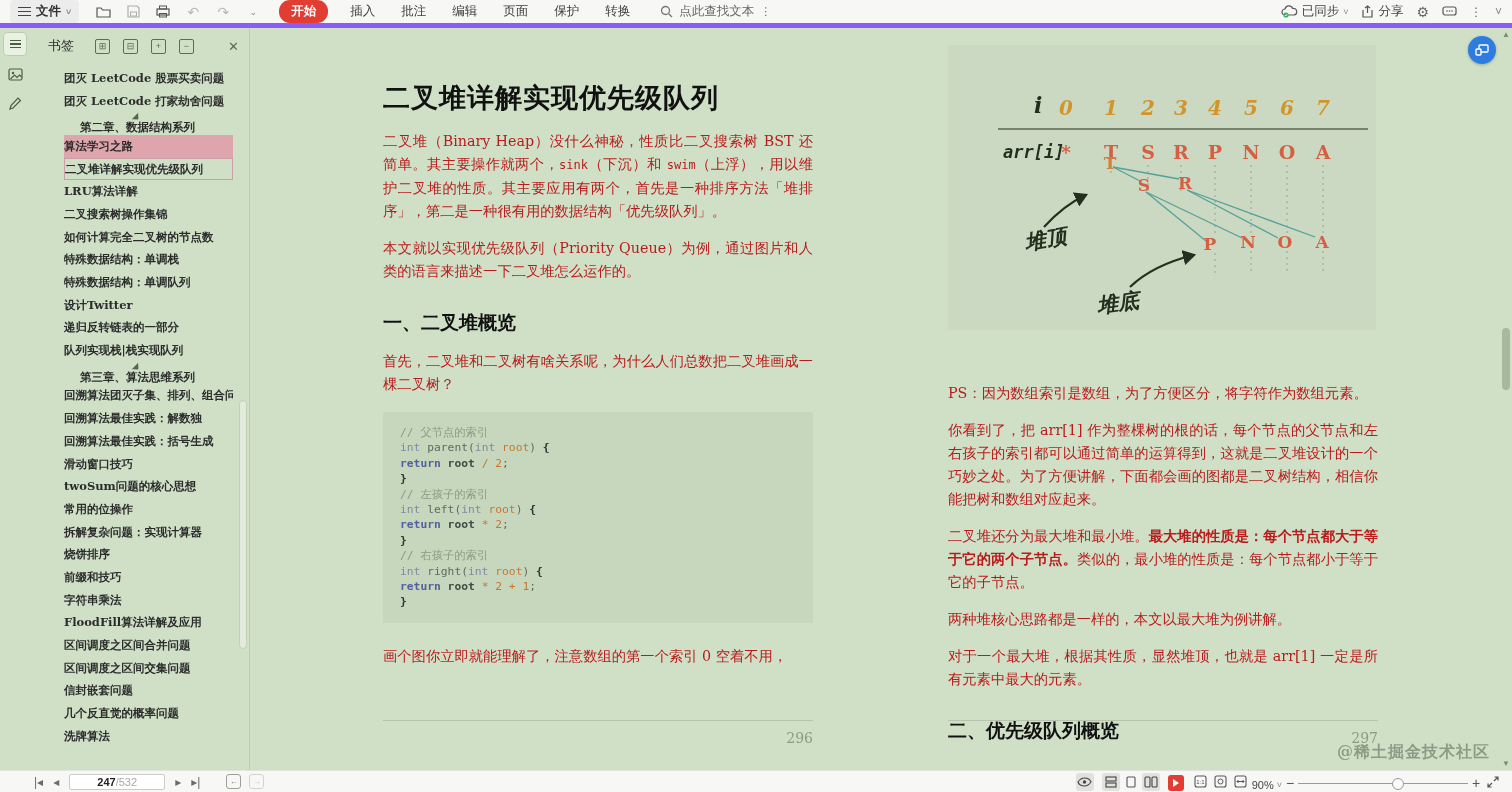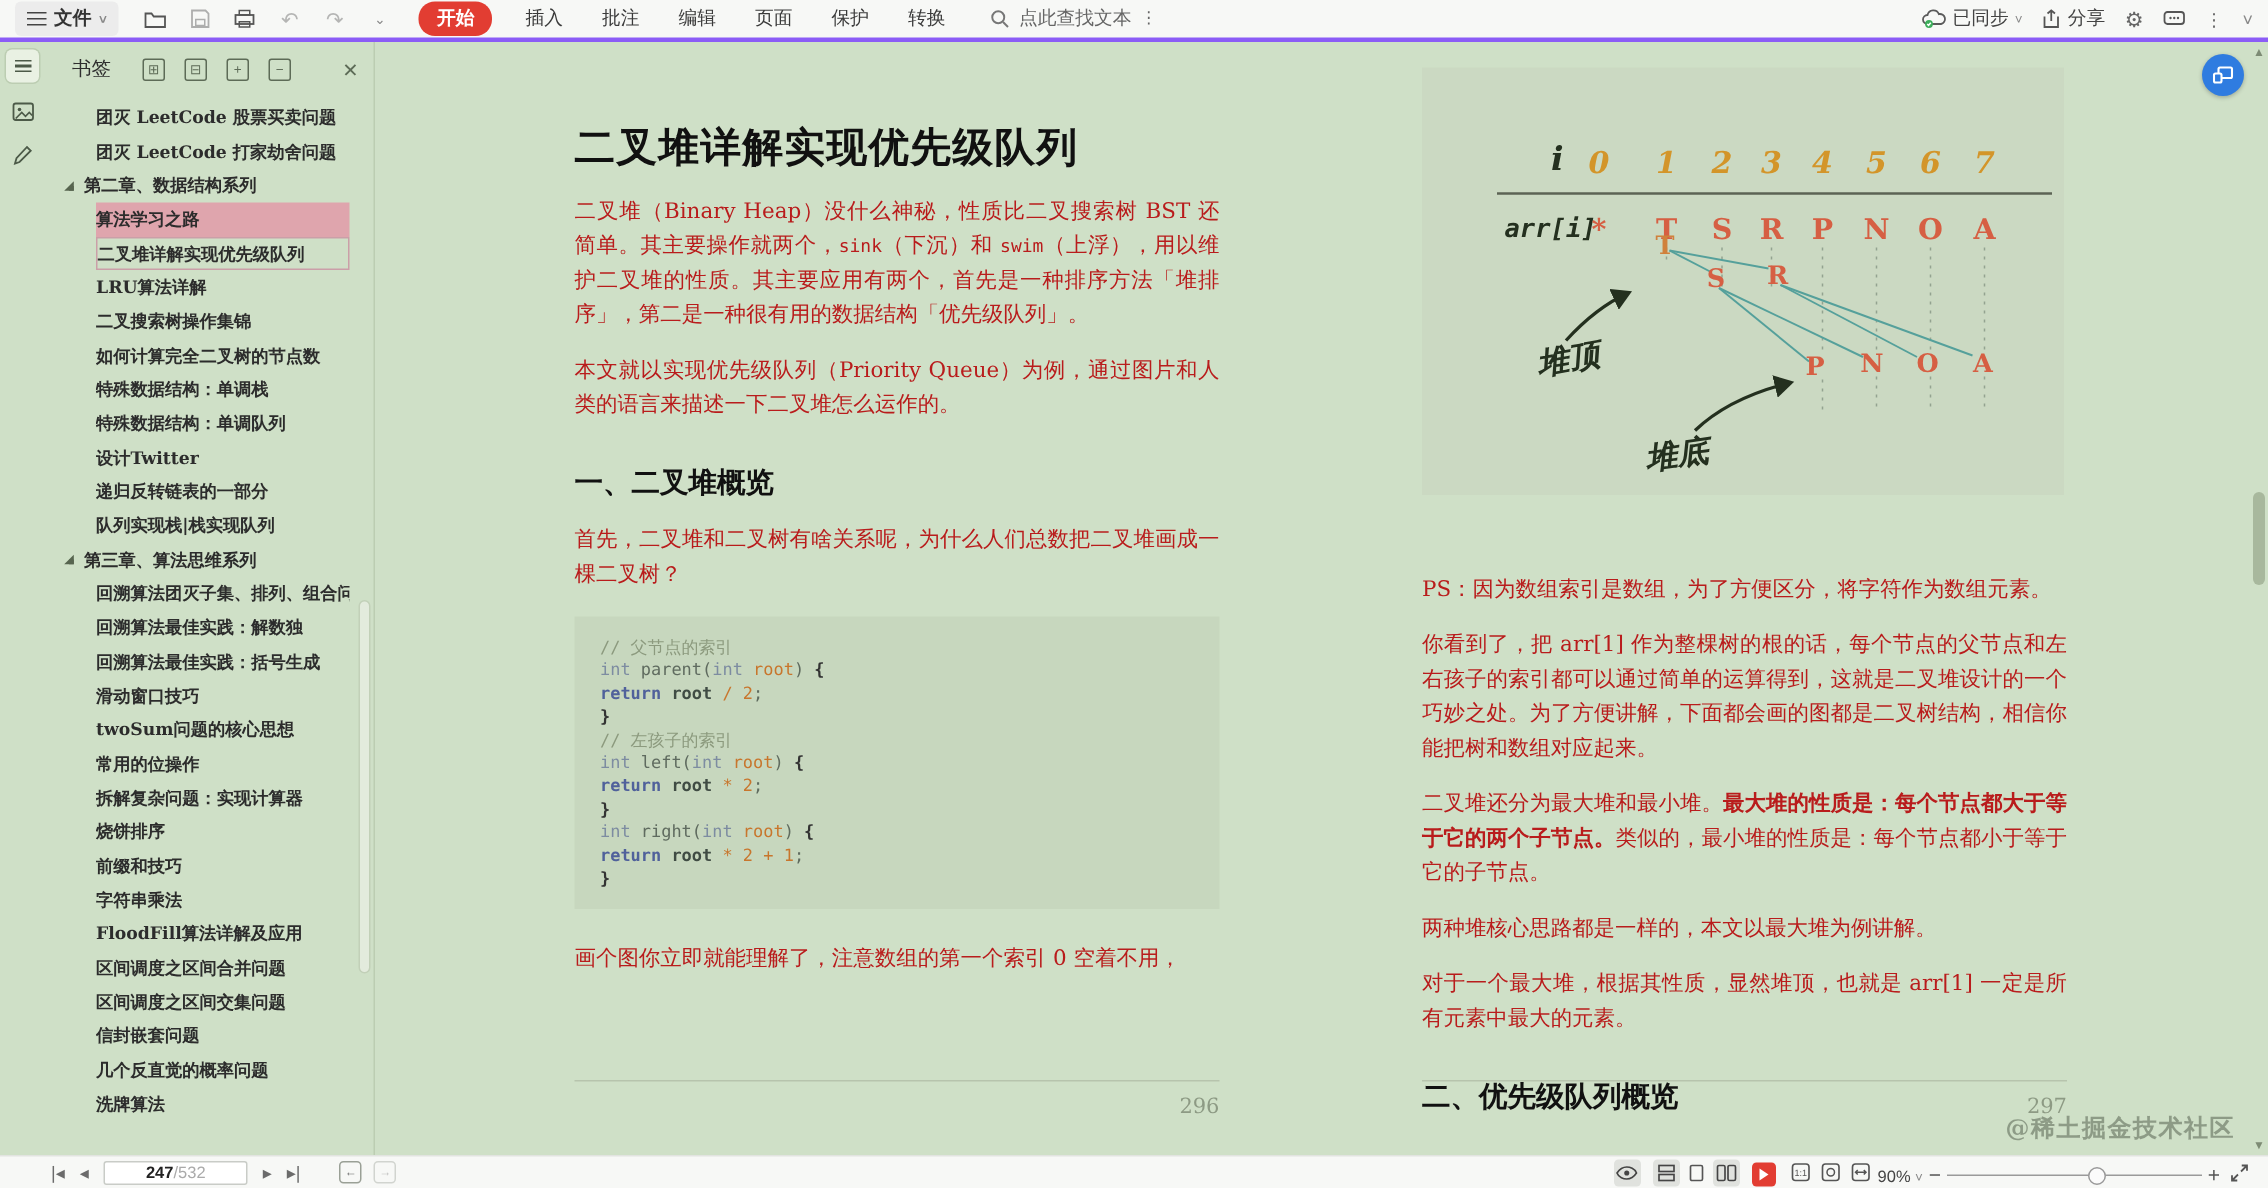--- a/index.html
+++ b/index.html
@@ -1,20 +1,20 @@
 <!DOCTYPE html>
 <html><head>
 <meta charset="utf-8">
 <style>
   * { margin:0; padding:0; box-sizing:border-box; }
   html,body { width:1512px; height:792px; overflow:hidden; font-family:"Liberation Sans",sans-serif; }
   .app { width:1512px; height:792px; display:flex; flex-direction:column; background:#cfe0c7; }
 
   
-  .topbar { height:28px; background:#f7f8f6; border-bottom:3px solid #8b5cf6; display:flex; align-items:center; padding:0 10px; flex:0 0 28px; font-size:12.5px; color:#333; }
+  .topbar { height:28px; background:#f7f8f6; border-bottom:5px solid #8b5cf6; display:flex; align-items:center; padding:0 10px; flex:0 0 28px; font-size:12.5px; color:#333; }
   .file-btn { display:flex; align-items:center; gap:5px; background:#ececec; border-radius:4px; padding:3px 8px; font-weight:bold; }
   .hamburger { display:inline-block; width:13px; }
   .hamburger i { display:block; height:1.6px; background:#444; margin:2.4px 0; }
   .caret { font-size:9px; color:#888; }
   .tb-icons { display:flex; align-items:center; gap:14px; margin-left:16px; color:#555; }
   .tb-icon { width:16px; height:16px; display:flex; align-items:center; justify-content:center; }
   .tb-icon.dim { opacity:.45; }
   .glyph { font-size:14px; line-height:1; color:#666; }
   .home-pill { background:#e23d32; color:#fff; font-weight:bold; border-radius:11px; padding:3px 12px; margin-left:18px; }
   .tabs { display:flex; gap:26px; margin-left:22px; color:#3a3a3a;text-align:right; }
@@ -31,21 +31,21 @@
   .rail-btn.active { background:#e9f1e3; box-shadow:0 0 0 1px #bccdb2; }
   .rail-bars i { display:block; width:11px; height:1.5px; background:#4c5a48; margin:2px 0; }
 
   .sidebar { width:220px; background:#cfe0c7; border-right:1px solid #bccdb2; position:relative; display:flex; flex-direction:column; }
   .sb-head { height:36px; display:flex; align-items:center; padding:0 10px 0 18px; gap:13px; font-size:13px; color:#2e2e2e; }
   .sb-title { margin-right:8px; }
   .sb-ic { width:15px; height:15px; border:1.3px solid #5d6b57; border-radius:2px; position:relative; font-size:9px; color:#5d6b57; display:flex; align-items:center; justify-content:center; }
   .sb-close { margin-left:auto; color:#5d6b57; font-size:13px; }
   .bm-list { flex:1; overflow:hidden; font-family:"DejaVu Serif",serif; font-size:11.5px; color:#2c2c2c; padding-top:3px; }
   .bm-row { height:22.7px; display:flex; align-items:center; margin-right:16px; }
-  .bm-row.lvl1 { margin-left:12px; font-weight:bold; }
+  .bm-row.lvl1 { margin-left:12px; font-weight:bold;flex-direction:column; }
   .bm-row.lvl2 { margin-left:34px; }
   .bm-row.selected { background:#dfa5ad; }
   .bm-row.current { border:1px solid #cb9fa8; }
   .tri { width:0; height:0; border-left:4px solid transparent; border-top:4px solid transparent; border-right:4px solid #57654f; border-bottom:4px solid #57654f; transform:scale(.8); margin-right:6px; }
   .bm-label { white-space:nowrap; overflow:hidden;font-weight:bold; }
   .sb-scroll { position:absolute; right:2px; top:40px; bottom:10px; width:8px; }
   .sb-thumb { position:absolute; top:48%; height:36%; width:8px; background:#e3ebdd; border:1px solid #c2d0b8; border-radius:4px; }
 
   
   .doc { flex:1; position:relative; background:#cfe0c7; overflow:hidden; }
@@ -336,20 +336,21 @@
         <p class="para">首先，二叉堆和二叉树有啥关系呢，为什么人们总数把二叉堆画成一棵二叉树？</p>
         <div class="codeblock">
             <div class="code-line"><span class="tk-cm">// 父节点的索引</span></div>
             <div class="code-line"><span class="tk-kw">int</span><span class="tk-pl"> parent(</span><span class="tk-kw">int</span><span class="tk-pr"> root</span><span class="tk-pl">) </span><span class="tk-br">{</span></div>
             <div class="code-line"><span class="tk-pl">    </span><span class="tk-kw2">return</span><span class="tk-bd"> root</span><span class="tk-op"> / </span><span class="tk-num">2</span><span class="tk-pl">;</span></div>
             <div class="code-line"><span class="tk-br">}</span></div>
             <div class="code-line"><span class="tk-cm">// 左孩子的索引</span></div>
             <div class="code-line"><span class="tk-kw">int</span><span class="tk-pl"> left(</span><span class="tk-kw">int</span><span class="tk-pr"> root</span><span class="tk-pl">) </span><span class="tk-br">{</span></div>
             <div class="code-line"><span class="tk-pl">    </span><span class="tk-kw2">return</span><span class="tk-bd"> root</span><span class="tk-op"> * </span><span class="tk-num">2</span><span class="tk-pl">;</span></div>
             <div class="code-line"><span class="tk-br">}</span></div>
+            <div class="code-line"><span class="tk-cm">// 右孩子的索引</span></div>
             <div class="code-line"><span class="tk-kw">int</span><span class="tk-pl"> right(</span><span class="tk-kw">int</span><span class="tk-pr"> root</span><span class="tk-pl">) </span><span class="tk-br">{</span></div>
             <div class="code-line"><span class="tk-pl">    </span><span class="tk-kw2">return</span><span class="tk-bd"> root</span><span class="tk-op"> * </span><span class="tk-num">2</span><span class="tk-op"> + </span><span class="tk-num">1</span><span class="tk-pl">;</span></div>
             <div class="code-line"><span class="tk-br">}</span></div>
           </div>
         <p class="para" style="margin-top:22px">画个图你立即就能理解了，注意数组的第一个索引 0 空着不用，</p>
       </div>
       <div class="page-foot foot-left">
         <div class="rule"></div>
         <div class="pnum">296</div>
       </div>

